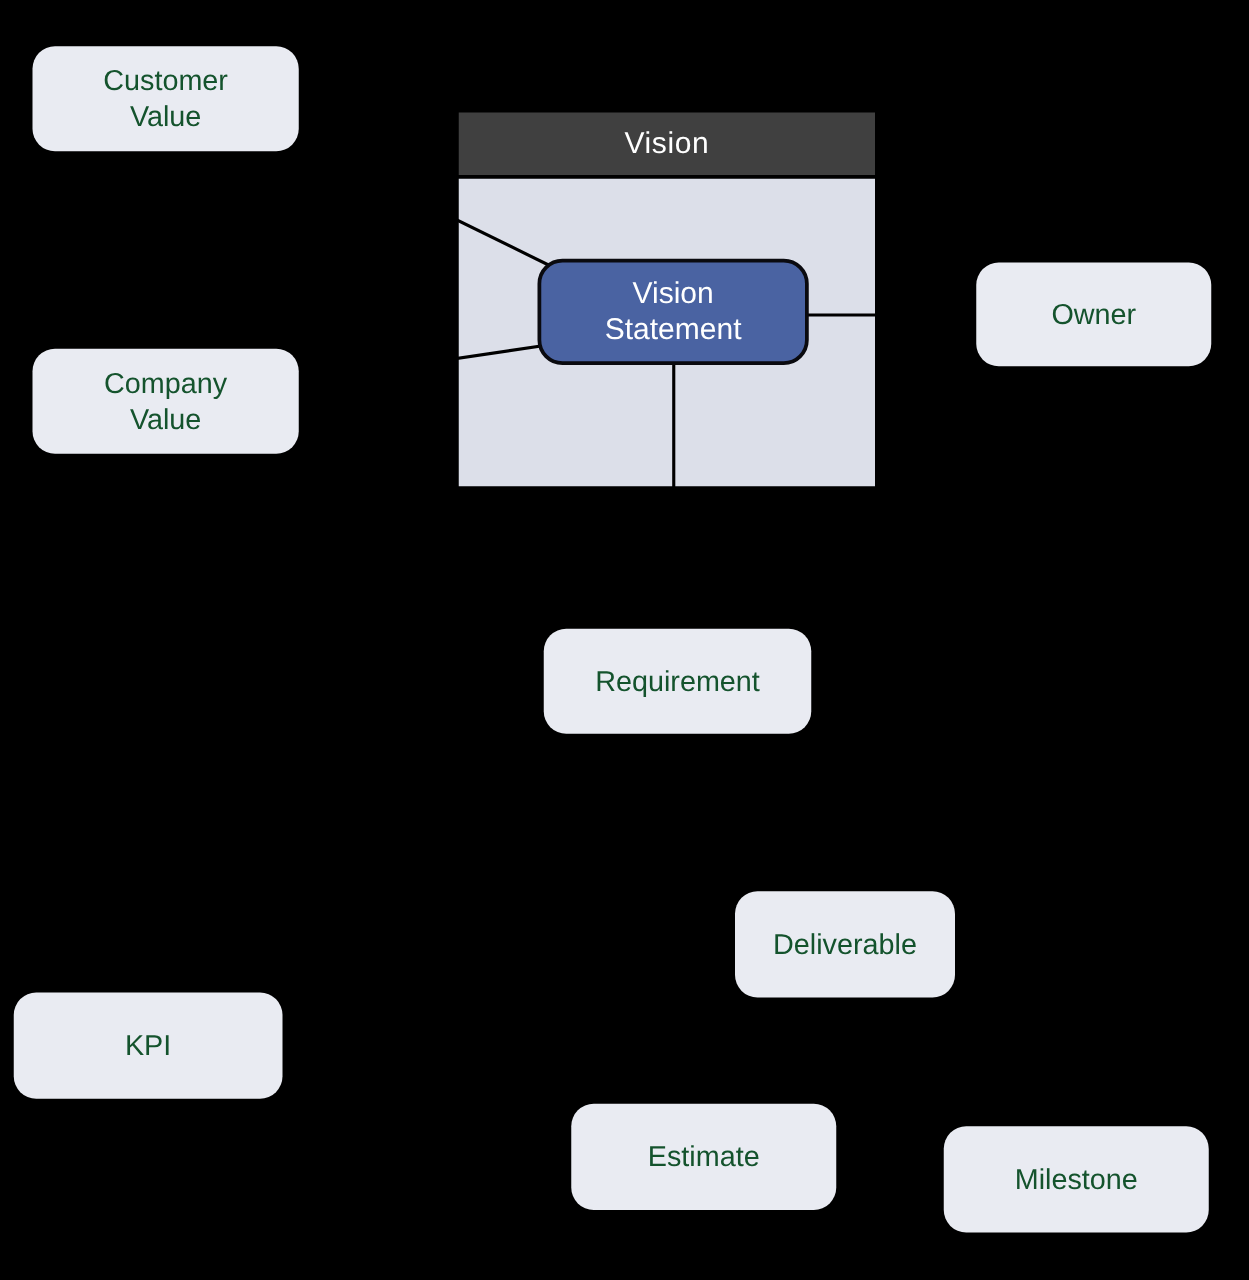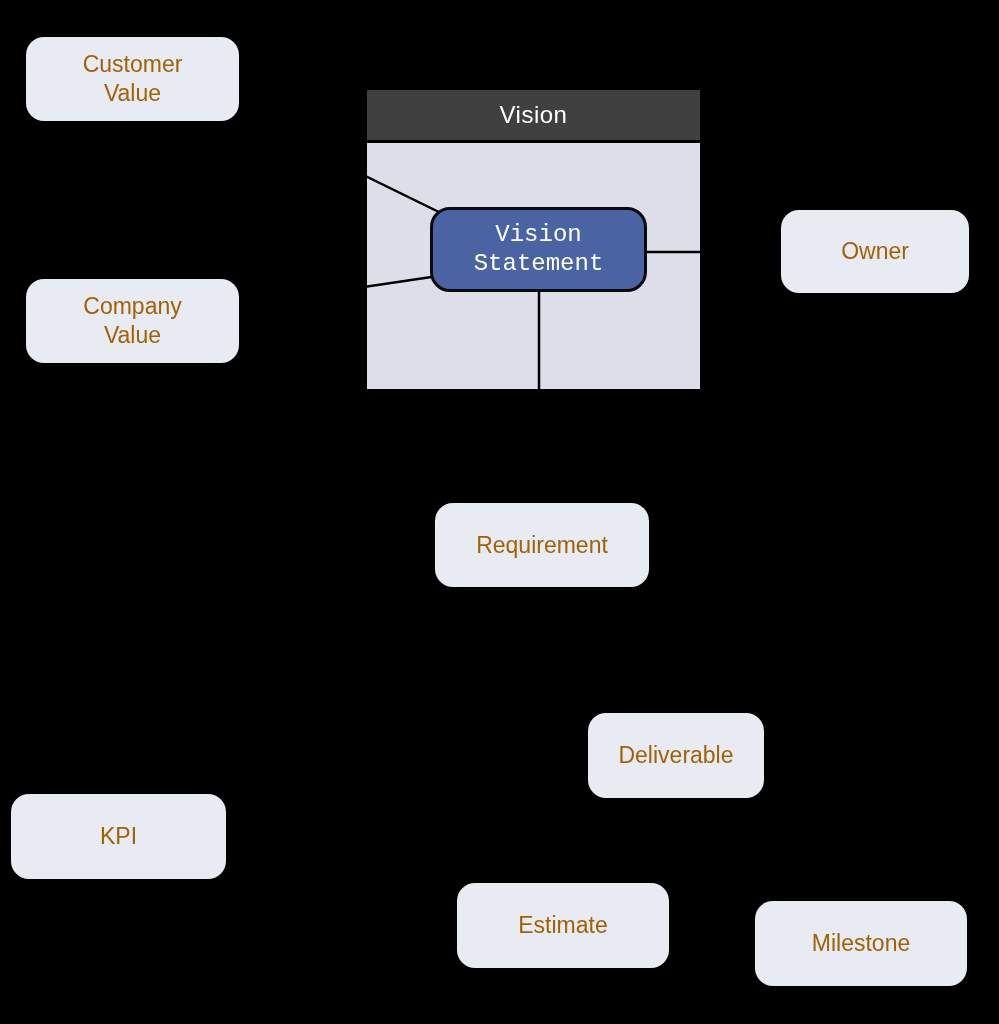--- a/index.html
+++ b/index.html
@@ -68,30 +68,29 @@
     color: #ffffff;
     display: flex;
     align-items: center;
     justify-content: center;
     text-align: center;
     font-size: 24px;
     font-weight: 500;
     line-height: 1.2;
     padding: 0 22px;
     z-index: 3;
-    font-family: Liberation Mono, monospace;
   }
 
   
   .node {
     position: absolute;
     box-sizing: border-box;
     background: #e9ebf2;
     border-radius: 18px;
-    color: #a16207;
+    color: #14532d;
     display: flex;
     align-items: center;
     justify-content: center;
     text-align: center;
     font-size: 23px;
     font-weight: 500;
     line-height: 1.25;
     padding: 0 28px;
     z-index: 3;
   }

